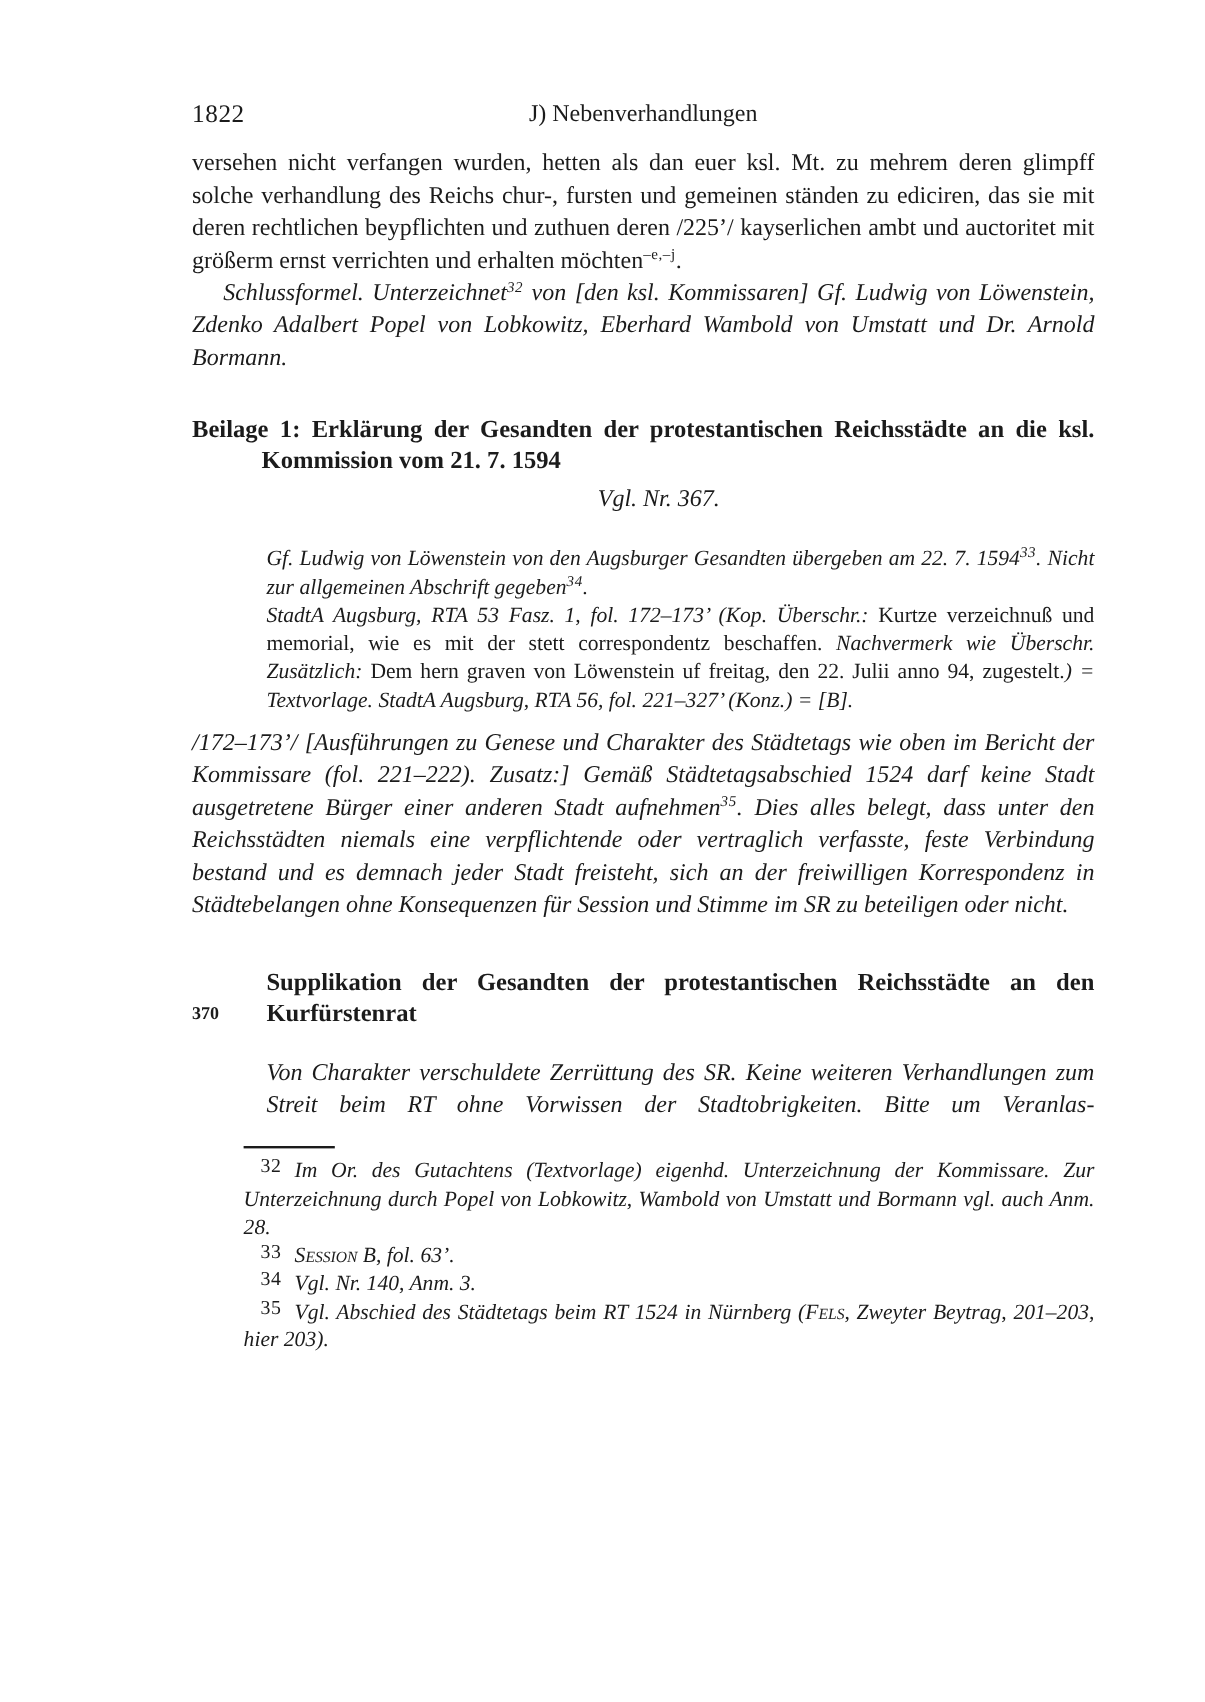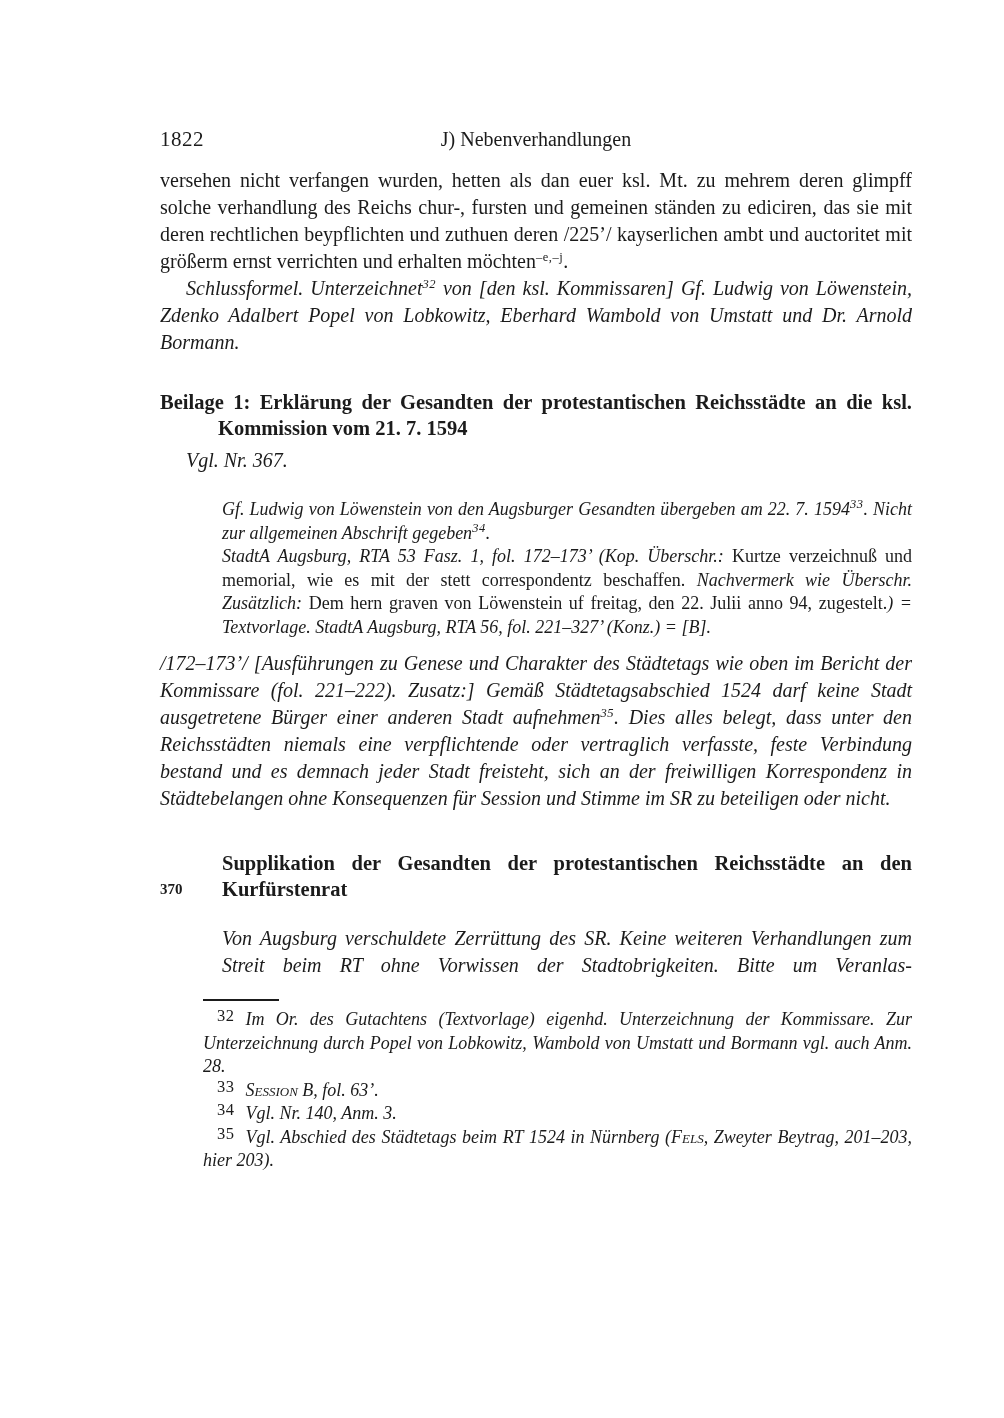--- a/index.html
+++ b/index.html
@@ -32,24 +32,23 @@
   .page-number {
     position: absolute;
     left: 0;
     top: 0;
     font-size: 21px;
     letter-spacing: 0.5px;
   }
   .running-title {
     display: block;
     text-align: center;
-    margin-top: 44px;
   }
   
-  p { margin: 0; }
+  p { margin: 0; text-align: center; }
   .body {
     font-size: 20px;
     line-height: 27px;
   }
   .small {
     font-size: 18px;
     line-height: 23.5px;
   }
   .italic { font-style: italic; }
   .justify { text-align: justify; }
@@ -150,21 +149,21 @@
       <p class="small italic justify"><span class="">StadtA Augsburg, RTA 53 Fasz. 1, fol. 172–173’ (Kop. Überschr.: </span><span class="r">Kurtze verzeichnuß und memorial, wie es mit der stett correspondentz beschaffen. </span><span class="">Nachvermerk wie Überschr. Zusätzlich: </span><span class="r">Dem hern graven von Löwenstein uf freitag, den 22. Julii anno 94, zugestelt.</span><span class="">) = Textvorlage. StadtA Augsburg, RTA 56, fol. 221–327’ (Konz.) = [B].</span></p>
     </div>
 
     <p class="body italic justify mt-bigitalic"><span class="">/172–173’/ [Ausführungen zu Genese und Charakter des Städtetags wie oben im Bericht der Kommissare (fol. 221–222). Zusatz:] Gemäß Städtetagsabschied 1524 darf keine Stadt ausgetretene Bürger einer anderen Stadt aufnehmen</span><sup class="sup">35</sup><span class="">. Dies alles belegt, dass unter den Reichsstädten niemals eine verpflichtende oder vertraglich verfasste, feste Verbindung bestand und es demnach jeder Stadt freisteht, sich an der freiwilligen Korrespondenz in Städtebelangen ohne Konsequenzen für Session und Stimme im SR zu beteiligen oder nicht.</span></p>
 
     <section class="section-heading mt-section">
       <span class="section-number">370</span>
       <h2 class="heading justify">Supplikation der Gesandten der protestantischen Reichsstädte an den Kurfürstenrat</h2>
     </section>
 
-    <p class="body italic justify justify-last indent-block mt-summary">Von Augsburg verschuldete Zerrüttung des SR. Keine weiteren Verhandlungen zum Streit beim RT ohne Vorwissen der Stadtobrigkeiten. Bitte um Veranlas-</p>
+    <p class="body italic justify justify-last indent-block mt-summary">Von Charakter verschuldete Zerrüttung des SR. Keine weiteren Verhandlungen zum Streit beim RT ohne Vorwissen der Stadtobrigkeiten. Bitte um Veranlas-</p>
 
     <footer class="footnotes mt-footnotes">
       <div class="fn-rule"></div>
       <p class="small fn"><sup class="fn-num">32</sup><span><span class="">Im Or. des Gutachtens (Textvorlage) eigenhd. Unterzeichnung der Kommissare. Zur Unterzeichnung durch Popel von Lobkowitz, Wambold von Umstatt und Bormann vgl. auch Anm. 28.</span></span></p>
       <p class="small fn"><sup class="fn-num">33</sup><span><span class="sc">Session</span><span class=""> B, fol. 63’.</span></span></p>
       <p class="small fn"><sup class="fn-num">34</sup><span><span class="">Vgl. Nr. 140, Anm. 3.</span></span></p>
       <p class="small fn"><sup class="fn-num">35</sup><span><span class="">Vgl. Abschied des Städtetags beim RT 1524 in Nürnberg (</span><span class="sc">Fels</span><span class="">, Zweyter Beytrag, 201–203, hier 203).</span></span></p>
     </footer>
 
   </div>

